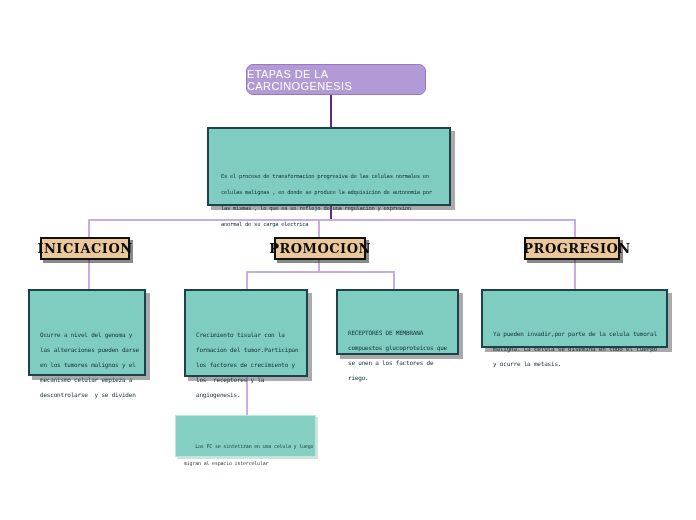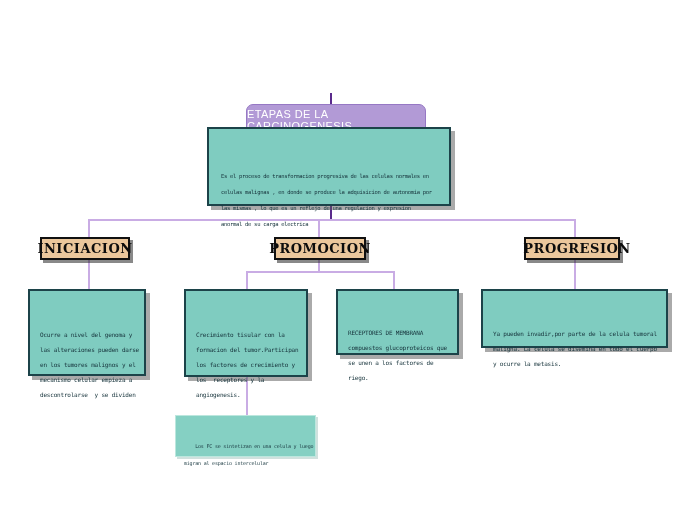--- a/index.html
+++ b/index.html
@@ -10,21 +10,20 @@
   
   .line{position:absolute;background:#c9ace4;}
   .line.dark{background:#5a2a8c;}
   
   .title-node{
     position:absolute;left:246px;top:64px;width:178px;height:29px;
     background:#b29ad6;border:1px solid #9678c4;border-radius:7px;
     display:flex;align-items:center;justify-content:center;
     color:#ffffff;font-family:"Liberation Sans",sans-serif;font-size:11px;
     letter-spacing:.4px;
-    margin-top:40px;
   }
   
   .teal-box{
     position:absolute;background:#7fccc0;border:2px solid #1c4349;
     box-shadow:4px 4px 0 rgba(85,85,85,.5);box-sizing:border-box;
     color:#16333b;white-space:pre;
   }
   .teal-box .txt{display:block;}
   #main-box{left:207px;top:127px;width:244px;height:79px;
     font-size:5.5px;letter-spacing:-.3px;line-height:16px;padding:7px 12px;}

